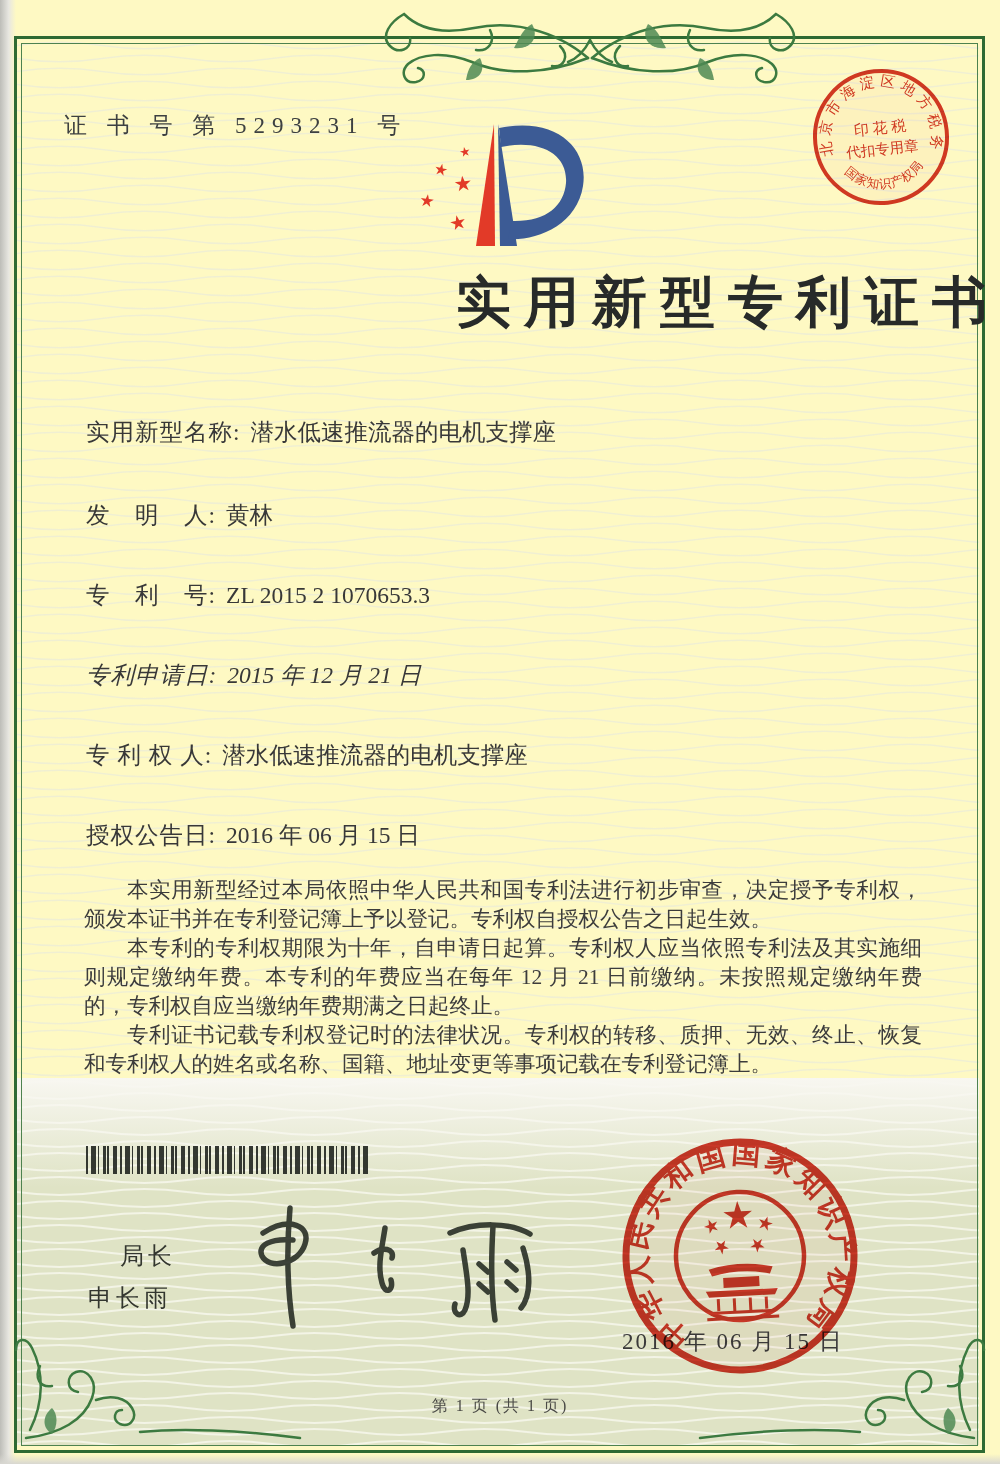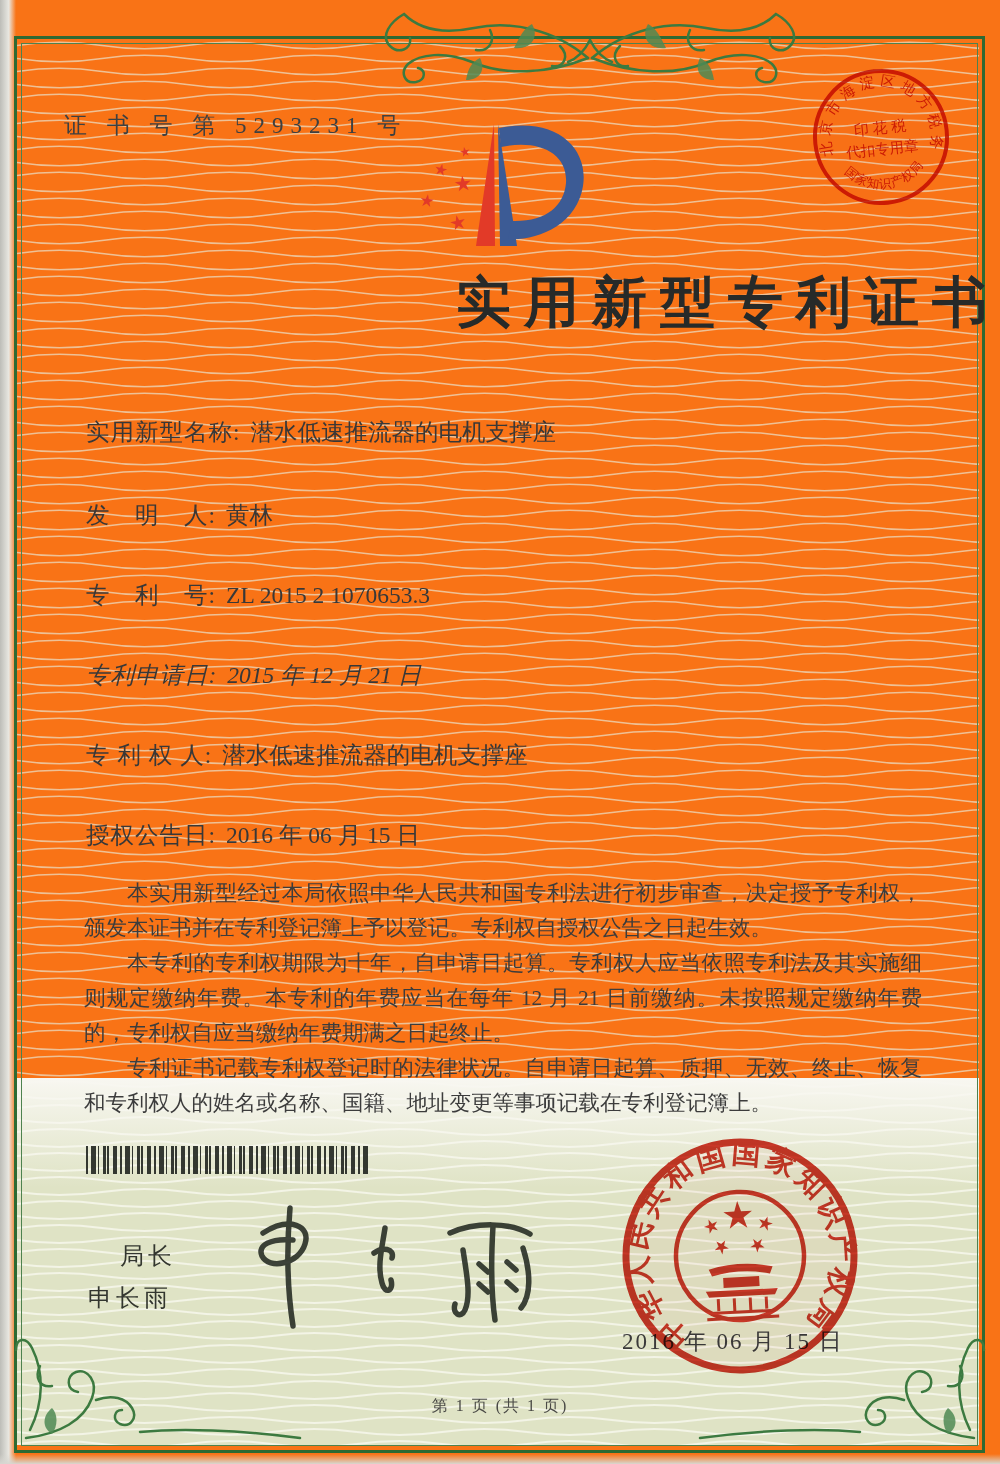--- a/index.html
+++ b/index.html
@@ -1,18 +1,18 @@
 <!DOCTYPE html>
 <html><head>
 <meta charset="utf-8">
 <style>
   html,body{margin:0;padding:0;background:#a8a8a2;}
   .page{
     position:relative;width:1000px;height:1464px;margin:0 auto;
-    background:#f97316;overflow:hidden;
+    background:#fef9c3;overflow:hidden;
     font-family:"Liberation Serif","DejaVu Serif",serif;color:#3a3a3a;
   }
   .abs{position:absolute;}
   .edge-left{left:0;top:0;bottom:0;width:16px;background:linear-gradient(90deg,#bdbdb8 0,#e8e7e1 55%,rgba(248,247,241,0) 100%);z-index:1;}
   .edge-bottom{left:0;bottom:0;height:10px;width:100%;background:linear-gradient(0deg,#d8d7d1 0,rgba(248,247,241,0) 100%);z-index:1;}
 
   .waves-full{left:17px;top:39px;width:962px;height:1405px;z-index:0;opacity:.65;}
   .band{left:17px;top:1078px;width:962px;height:367px;z-index:0;}
   .band-fade{position:absolute;left:0;top:0;right:0;height:110px;background:linear-gradient(180deg,#f8f7f1 0,rgba(248,247,241,0) 100%);}
 
@@ -25,21 +25,21 @@
   .logo{left:380px;top:115px;width:260px;height:150px;z-index:5;}
   .title{left:0;top:266px;width:100%;text-align:right;font-size:55px;font-weight:700;
          letter-spacing:13px;color:#272a29;z-index:5;}
 
   .field{left:86px;font-size:23.5px;color:#383838;z-index:5;white-space:nowrap;}
   .field .lab{letter-spacing:1px;}
   .field .val{margin-left:10px;}
   .f0{top:416px;} .f1{top:499px;} .f2{top:579px;} .f3{top:659px;font-style:italic;} .f4{top:739px;} .f5{top:819px;}
 
   .paras{left:84px;top:876px;width:838px;z-index:5;}
-  .paras p{margin:0;font-size:21.5px;line-height:35px;text-indent:2em;text-align:justify;color:#3c3c3c;}
+  .paras p{margin:0;font-size:21.5px;line-height:29px;text-indent:2em;text-align:justify;color:#3c3c3c;}
 
   .barcode{left:86px;top:1146px;width:283px;height:28px;z-index:5;
     background:repeating-linear-gradient(90deg,
       #20241f 0 2px, rgba(0,0,0,0) 2px 5px,
       #20241f 5px 10px, rgba(0,0,0,0) 10px 12px,
       #20241f 12px 13px, rgba(0,0,0,0) 13px 17px,
       #20241f 17px 20px, rgba(0,0,0,0) 20px 21px,
       #20241f 21px 23px, rgba(0,0,0,0) 23px 27px,
       #20241f 27px 31px, rgba(0,0,0,0) 31px 34px);
     opacity:.9;}
@@ -153,21 +153,21 @@
   <div class="abs field f4">
     <span class="lab">专 利 权 人:</span><span class="val">潜水低速推流器的电机支撑座</span>
   </div>
   <div class="abs field f5">
     <span class="lab">授权公告日:</span><span class="val">2016 年 06 月 15 日</span>
   </div>
 
   <div class="abs paras">
     <p>本实用新型经过本局依照中华人民共和国专利法进行初步审查，决定授予专利权，颁发本证书并在专利登记簿上予以登记。专利权自授权公告之日起生效。</p>
     <p>本专利的专利权期限为十年，自申请日起算。专利权人应当依照专利法及其实施细则规定缴纳年费。本专利的年费应当在每年 12 月 21 日前缴纳。未按照规定缴纳年费的，专利权自应当缴纳年费期满之日起终止。</p>
-    <p>专利证书记载专利权登记时的法律状况。自申请日起算、质押、无效、终止、恢复和专利权人的姓名或名称、国籍、地址变更等事项记载在专利登记簿上。</p>
+    <p>专利证书记载专利权登记时的法律状况。专利权的转移、质押、无效、终止、恢复和专利权人的姓名或名称、国籍、地址变更等事项记载在专利登记簿上。</p>
   </div>
 
   <div class="abs barcode"></div>
 
   <div class="abs director">局长</div>
   <div class="abs director-name">申长雨</div>
 
   <svg class="abs signature" viewBox="0 0 300 135">
     <g fill="none" stroke="#242a22" stroke-width="5.5" stroke-linecap="round" stroke-linejoin="round" opacity=".88">
       <path d="M55,10 C52,45 52,90 58,128"></path>

